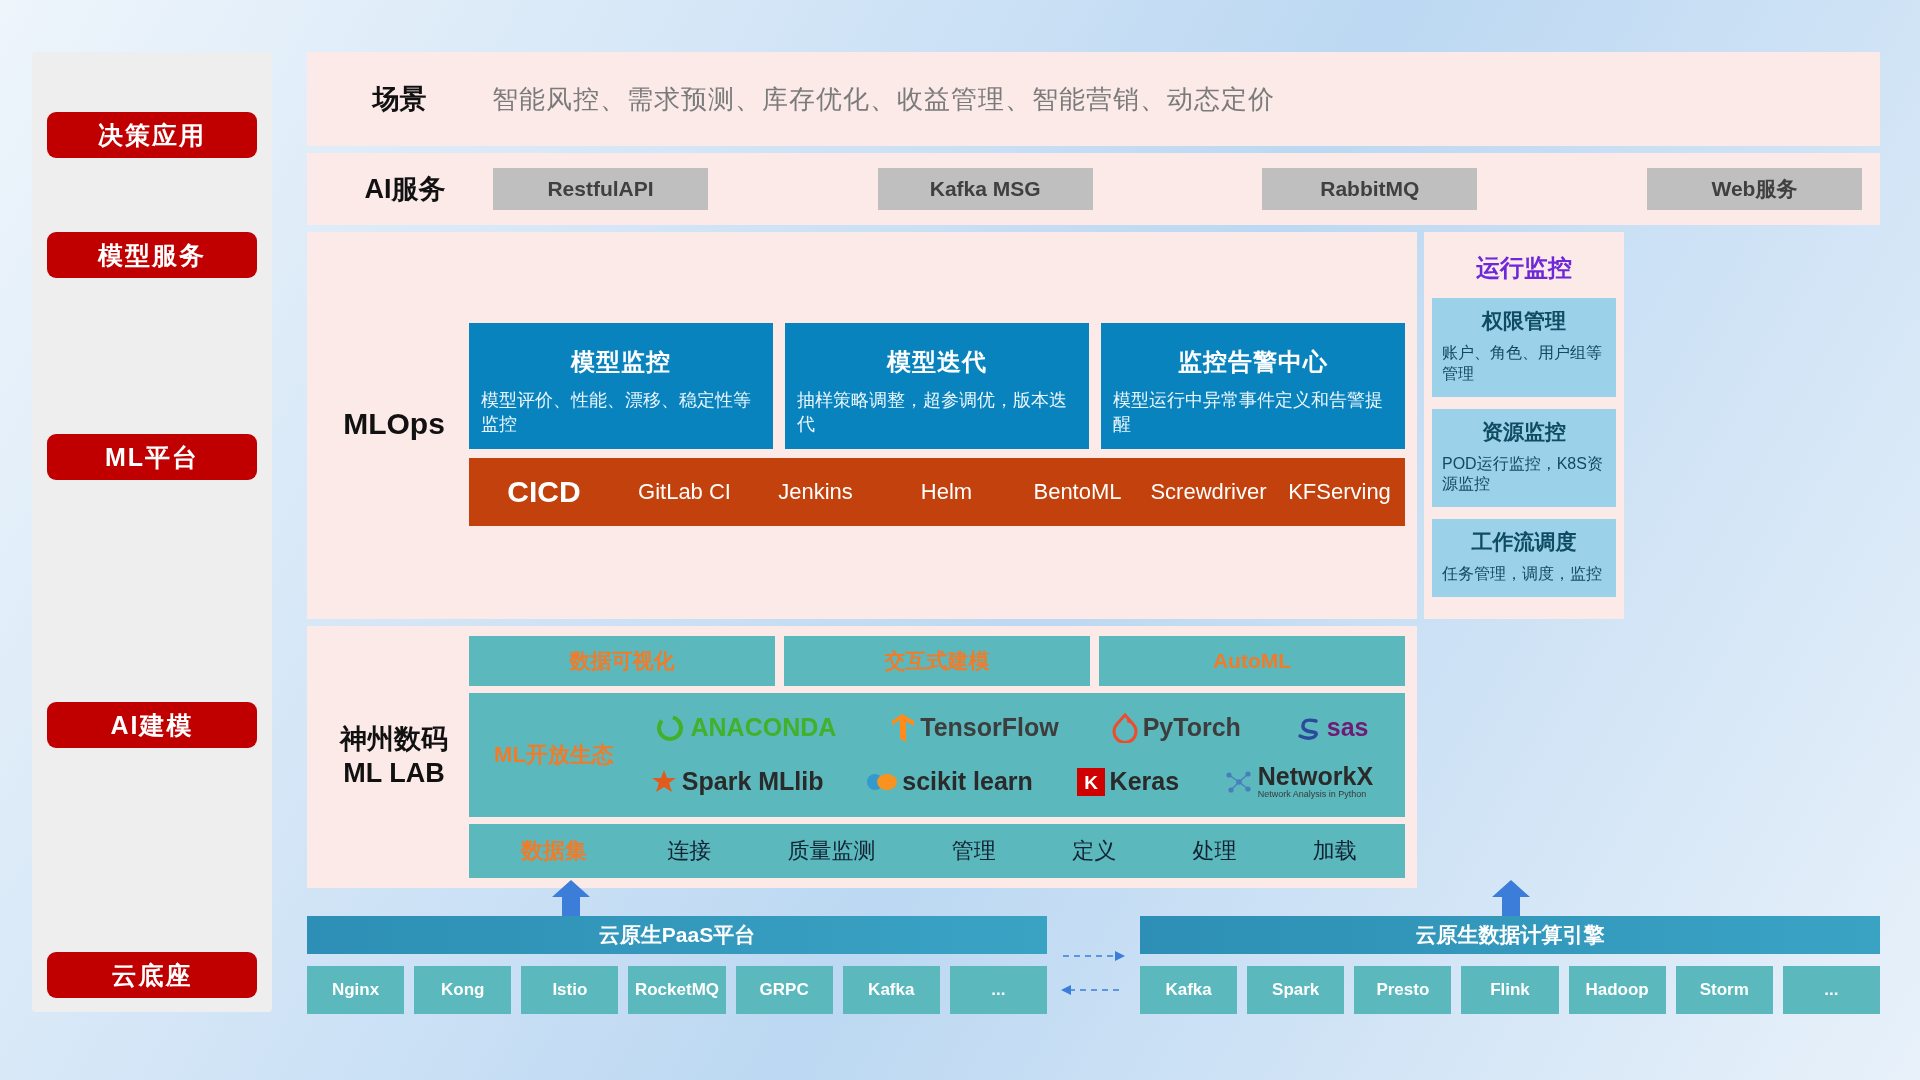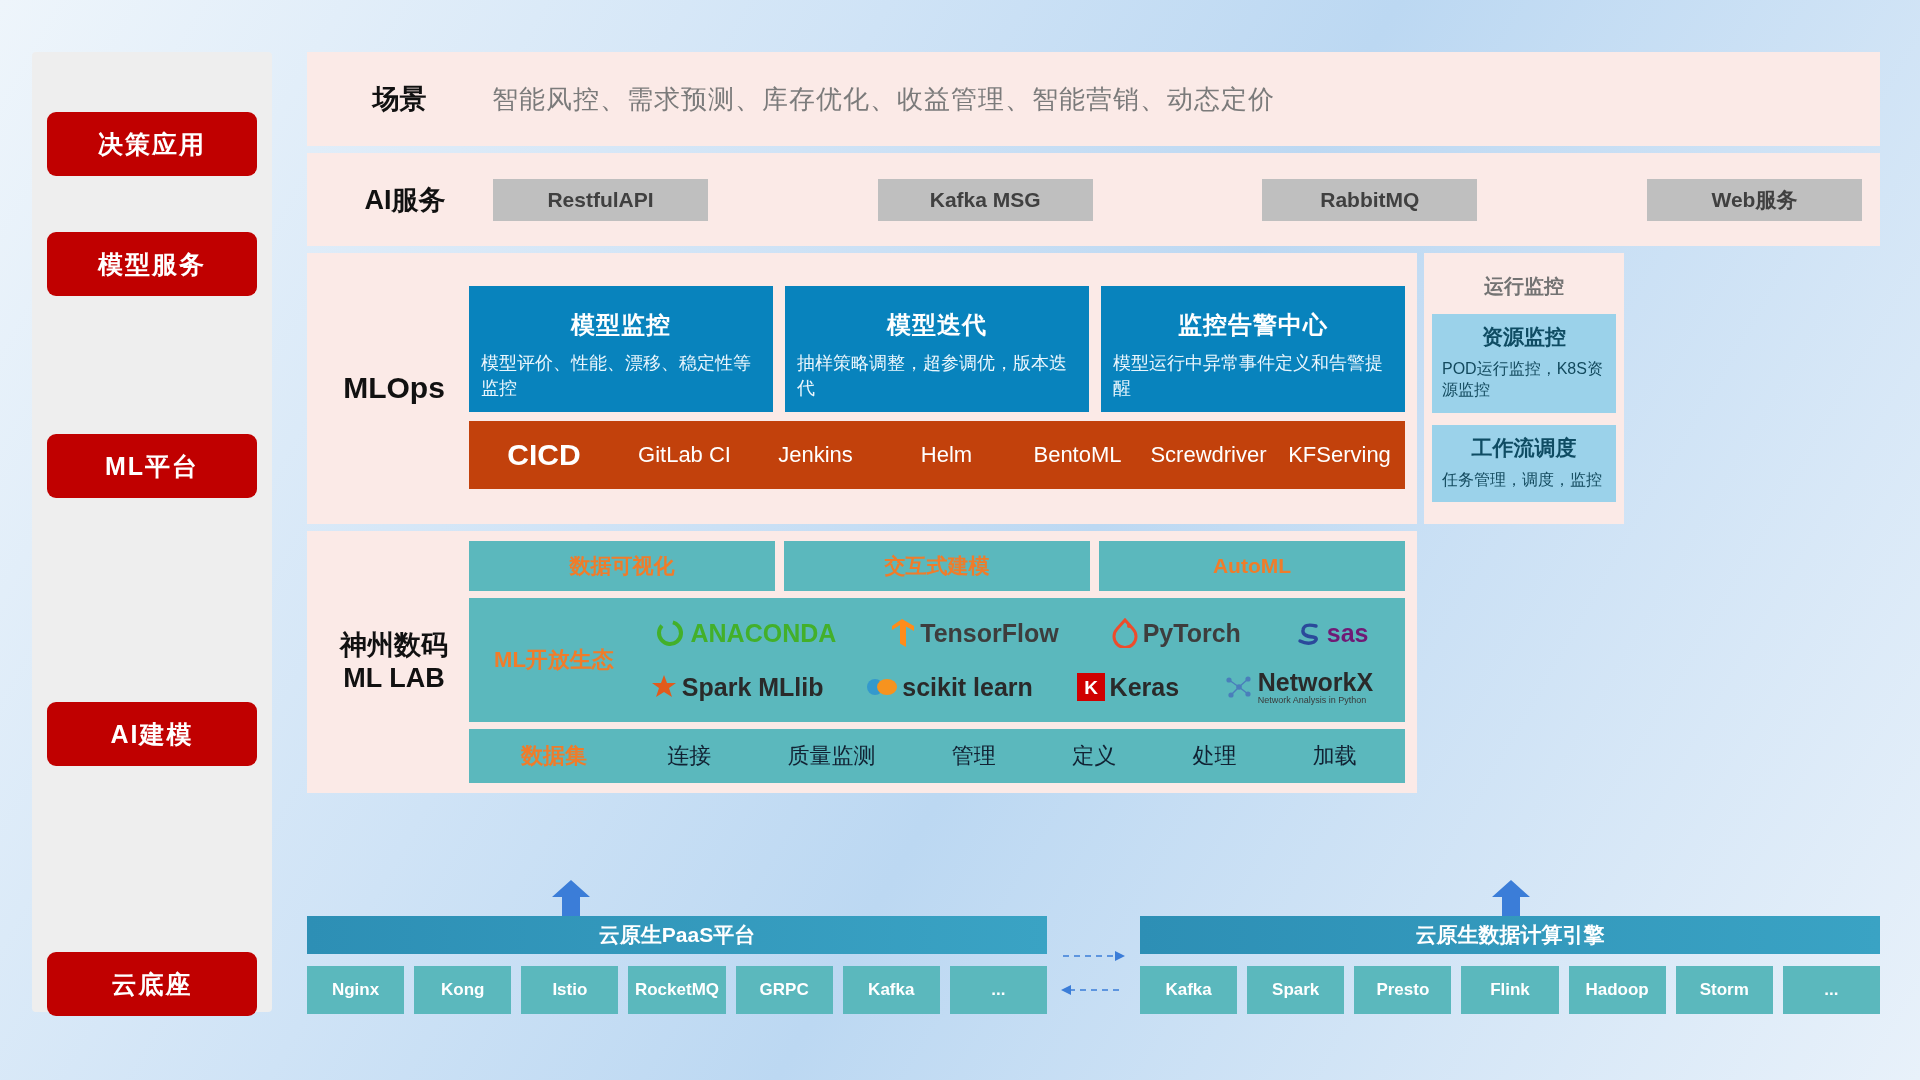--- a/index.html
+++ b/index.html
@@ -11,21 +11,21 @@
   }
   #stage { position: relative; width: 1920px; height: 1080px; }
 
   
   #left-rail {
     position: absolute; left: 32px; top: 52px;
     width: 240px; height: 960px;
     background: #eeeeee; border-radius: 4px;
   }
   .rail-chip {
-    position: absolute; left: 15px; width: 210px; height: 64px;
+    position: absolute; left: 15px; width: 210px; height: 46px;
     background: #c00000; border-radius: 9px;
     color: #fff; font-weight: bold; font-size: 25px;
     display: flex; align-items: center; justify-content: center;
     letter-spacing: 2px;
   }
   .rail-chip.r0 { top: 60px; }
   .rail-chip.r1 { top: 180px; }
   .rail-chip.r2 { top: 382px; }
   .rail-chip.r3 { top: 650px; }
   .rail-chip.r4 { top: 900px; }
@@ -45,21 +45,21 @@
   
   #band-industry { padding: 22px 0; display: block; }
   .kv-row { display: flex; align-items: center; padding: 7px 0; }
   .kv-key {
     width: 185px; text-align: center; font-weight: bold;
     font-size: 27px; color: #111; flex: 0 0 185px;
   }
   .kv-val { font-size: 26px; color: #7b7b7b; letter-spacing: 1px; }
 
   
-  #band-aisvc { height: 93px; padding: 0 18px; }
+  #band-aisvc { height: 72px; padding: 0 18px; }
   #band-aisvc .band-label { width: 160px; }
   .svc-grid { display: flex; flex: 1; gap: 0; justify-content: space-between; padding-left: 8px; }
   .svc-box {
     width: 215px; height: 42px; background: #bfbfbf; color: #404040;
     font-size: 21px; font-weight: bold;
     display: flex; align-items: center; justify-content: center;
   }
 
   
   #row-mlops { display: flex; gap: 7px; }
@@ -88,22 +88,22 @@
     color: #fff; font-size: 22px; flex: 1; text-align: center;
     line-height: 1.15; word-break: break-all;
   }
 
   
   #col-monitor {
     width: 200px; background: #fbeae7; padding: 10px 8px;
     display: flex; flex-direction: column;
   }
   #col-monitor .mon-title {
-    text-align: center; font-size: 20px; font-weight: bold;
-    color: #737373; padding: 10px 0 14px 0;
+    text-align: center; font-size: 24px; font-weight: bold;
+    color: #6d28d9; padding: 10px 0 14px 0;
   }
   .mon-card {
     background: #9bd2ea; margin-bottom: 12px; padding: 9px 10px 12px 10px;
     flex: 1; display: flex; flex-direction: column;
   }
   .mon-card h5 {
     text-align: center; font-size: 21px; font-weight: bold;
     color: #0f4c63; margin-bottom: 8px;
   }
   .mon-card p { font-size: 16px; line-height: 1.3; color: #134a5e; }
@@ -221,20 +221,24 @@
             <div class="cicd-item">BentoML</div>
             <div class="cicd-item">Screwdriver</div>
             <div class="cicd-item">KFServing</div>
           </div>
         </div>
       </div>
 
       <div id="col-monitor">
         <div class="mon-title">运行监控</div>
         <div class="mon-card">
+          <h5>权限管理</h5>
+          <p>账户、角色、用户组等管理</p>
+        </div>
+        <div class="mon-card">
           <h5>资源监控</h5>
           <p>POD运行监控，K8S资源监控</p>
         </div>
         <div class="mon-card">
           <h5>工作流调度</h5>
           <p>任务管理，调度，监控</p>
         </div>
       </div>
     </div>
 

